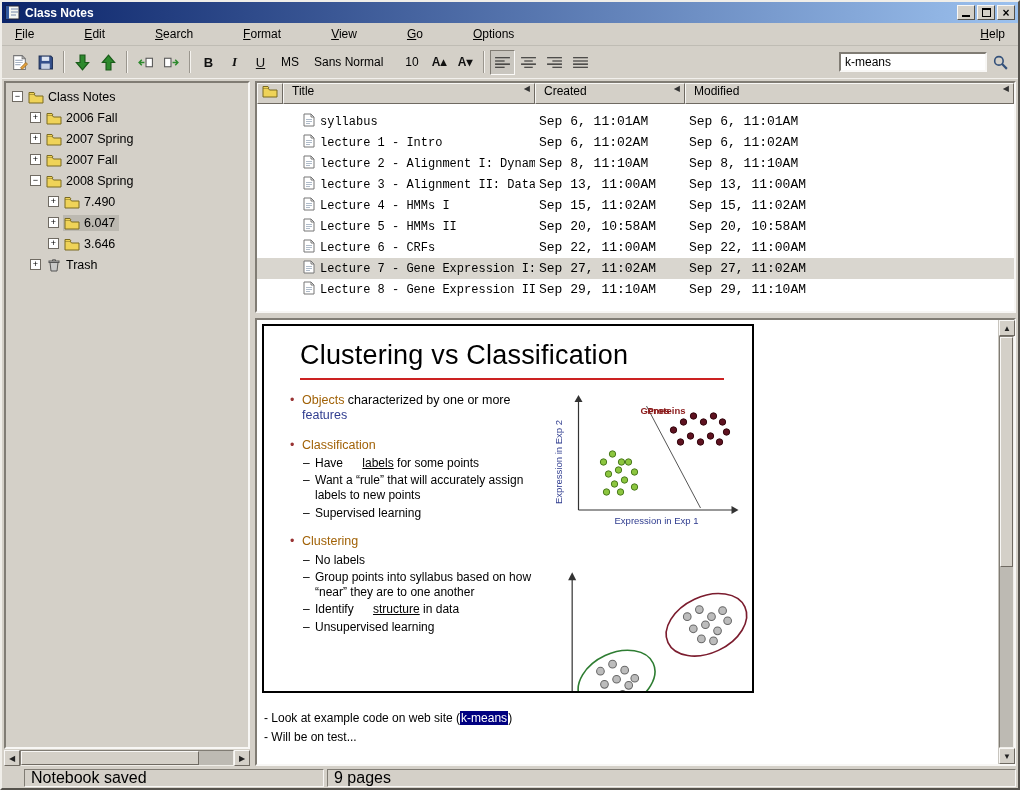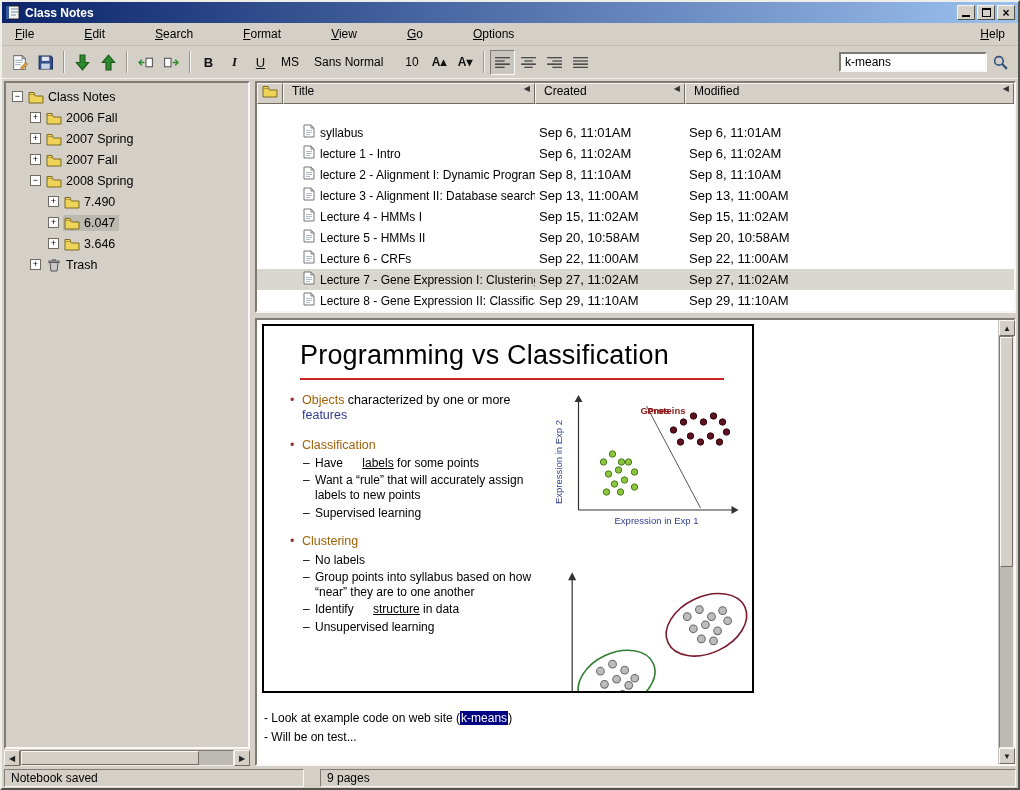--- a/index.html
+++ b/index.html
@@ -61,21 +61,21 @@
   .sthumb { position:absolute; top:0; bottom:0; background:#d4d0c8; border:1px solid; border-color:#f8f7f5 #6f6a62 #6f6a62 #f8f7f5;}
   .sthumb.h { left:0; width:84%; }
   .vsplitter { width:5px; flex:0 0 5px; }
   
   .rightpane { flex:1; display:flex; flex-direction:column; min-width:0; min-height:0;}
   .listpanel { height:232px; flex:0 0 232px; border:2px solid; border-color:#807c74 #f8f7f5 #f8f7f5 #807c74; background:#fff; display:flex; flex-direction:column; overflow:hidden;}
   .lheader { display:grid; grid-template-columns:26px 252px 150px 1fr; height:21px; flex:0 0 21px; background:#d4d0c8; font-size:12px;}
   .hcell { border:1px solid; border-color:#f8f7f5 #6f6a62 #6f6a62 #f8f7f5; display:flex; align-items:flex-start; padding:0 4px; overflow:hidden;}
   .hcell .hlabel{ flex:1; padding-left:4px;}
   .sortarrow { font-size:8px; color:#333; }
-  .listbody { flex:1; padding-top:18px; overflow:hidden;}
+  .listbody { flex:1; padding-top:7px; overflow:hidden;font-family:Liberation Mono, monospace;}
   .lrow { display:grid; grid-template-columns:278px 150px 1fr; height:21px; align-items:center; }
   .lsel { background:#d9d6cf; }
   .ltitlecell { display:flex; align-items:center; gap:5px; padding-left:46px; overflow:hidden; white-space:nowrap; font-size:12px;}
   .ltitlecell svg{ width:12px; height:14px; flex:0 0 12px;}
   .ldate { font-size:13px; padding-left:4px; white-space:nowrap; overflow:hidden;}
   .hsplitter { height:5px; flex:0 0 5px; }
   
   .contentpanel { flex:1; border:2px solid; border-color:#807c74 #f8f7f5 #f8f7f5 #807c74; background:#fff; display:flex; min-height:0;}
   .notecontent { flex:1; overflow:hidden; padding:4px 0 0 5px; }
   .vscroll { width:16px; flex:0 0 16px; display:flex; flex-direction:column; border-left:1px solid #c8c5be;}
@@ -102,21 +102,21 @@
   .axis { stroke:#333; stroke-width:1.2; fill:none;}
   .axishead { fill:#333; }
   .sepline { stroke:#555; stroke-width:1; }
   .dots circle { stroke-width:1; }
   .ellipse { fill:none; stroke-width:1.6; }
   .fig2 { margin-top:22px; margin-left:8px; }
   
   .notefooter { margin:16px 0 0 2px; font-size:12px; line-height:1.55;}
   .hl { background:#000080; color:#fff; padding:0 1px; }
   
-  .statusbar { height:20px; flex:0 0 20px; display:flex; gap:16px; padding:1px 2px; font-size:12px;}
+  .statusbar { height:20px; flex:0 0 20px; display:flex; gap:3px; padding:1px 2px; font-size:16px;margin-left:20px;}
   .spanel { border:1px solid; border-color:#807c74 #f8f7f5 #f8f7f5 #807c74; padding:1px 6px; display:flex; align-items:center;}
   .sp1 { width:300px; flex:0 0 300px;}
   .sp2 { flex:1; }
 </style>
 </head>
 <body>
 
 <div class="window">
 
   <div class="titlebar">
@@ -502,21 +502,21 @@
             </div>
           </div>
       </div>
 
       <div class="hsplitter"></div>
 
       <div class="contentpanel">
         <div class="notecontent">
 
           <div class="slide">
-            <div class="slide-title">Programming vs Classification</div>
+            <div class="slide-title">Clustering vs Classification</div>
             <div class="slide-rule"></div>
             <div class="slide-body">
               <div class="slide-left">
                   <div class="b l1">
                     <span class="mk mk1">•</span>
                     <span><span class="c-maroon">Objects</span><span> characterized by one or more </span><span class="c-blue">features</span></span>
                   </div>
                   <div class="b l1 gap">
                     <span class="mk mk1">•</span>
                     <span><span class="c-maroon">Classification</span></span>

